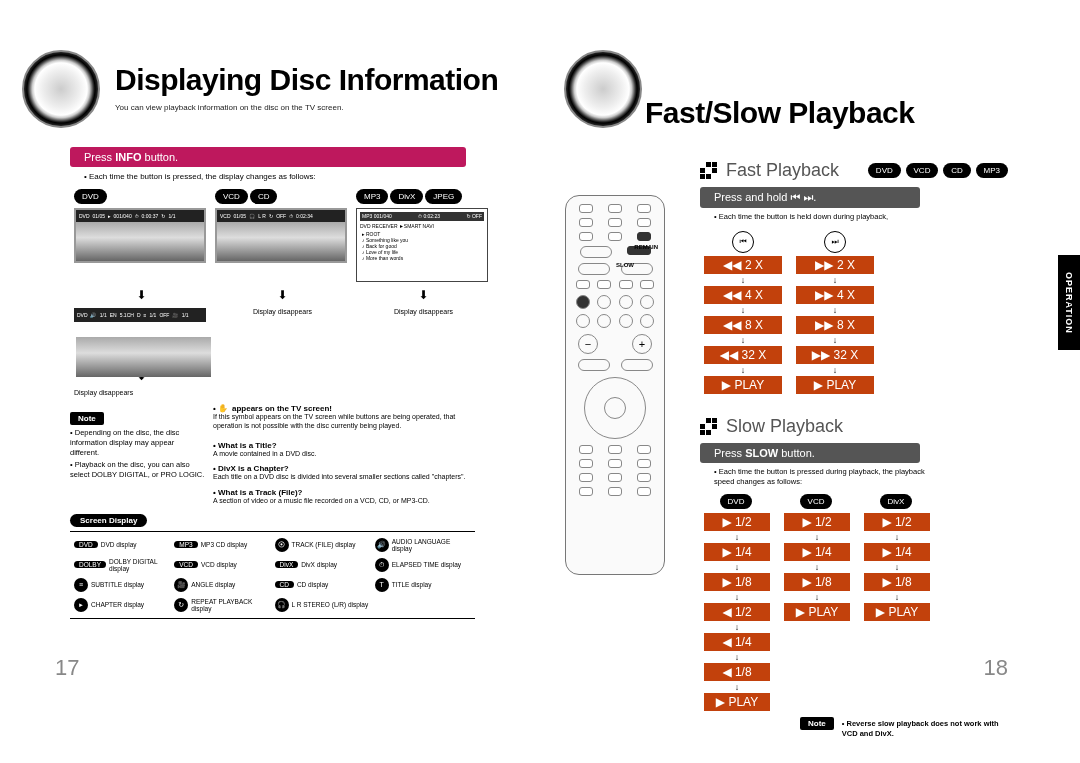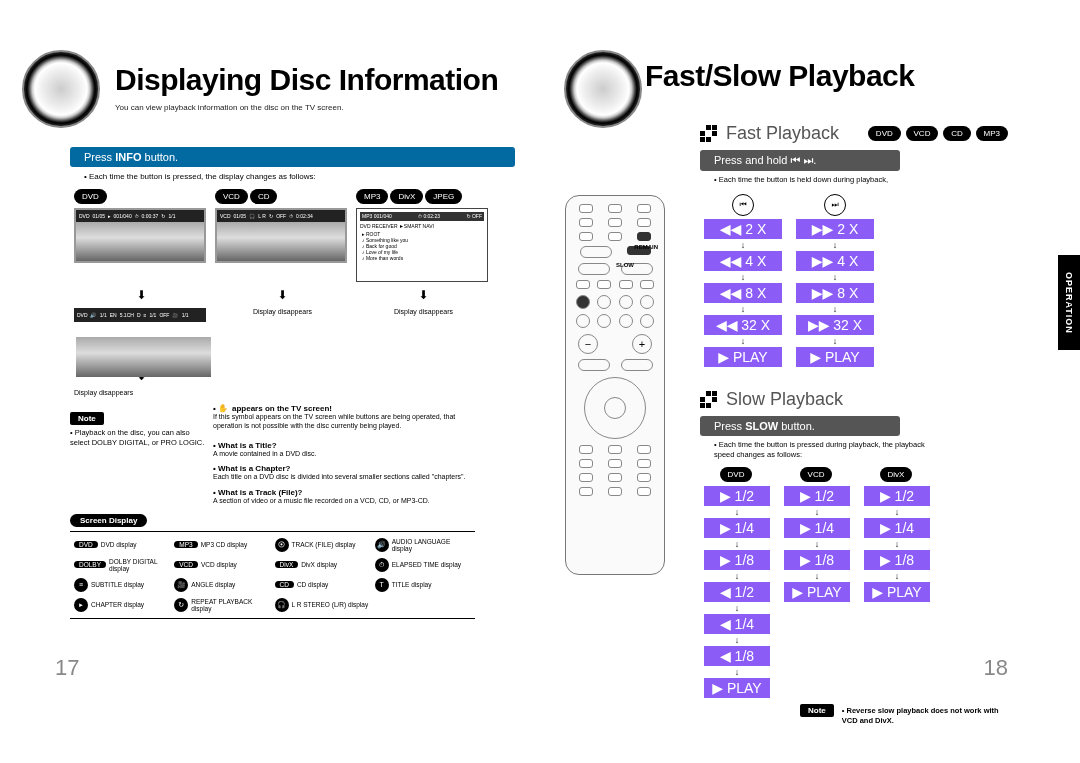--- a/index.html
+++ b/index.html
@@ -17,21 +17,21 @@
     display: flex;
     width: 100%;
     height: 100%;
   }
   .page {
     width: 50%;
     position: relative;
     padding: 55px 30px 50px 70px;
   }
   .page-right {
-    padding: 51px 70px 50px 30px;
+    padding: 88px 70px 50px 30px;
   }
   .speaker-bullet {
     position: absolute;
     left: 22px;
     top: 50px;
     width: 78px;
     height: 78px;
   }
   .page-right .speaker-bullet { left: 24px; top: 50px; }
   .speaker-outer {
@@ -76,26 +76,26 @@
     color: #fff;
     writing-mode: vertical-rl;
     font-size: 9px;
     font-weight: bold;
     display:flex; align-items:center; justify-content:center;
     letter-spacing: 1px;
   }
 
   
   .instr-bar {
-    background: #0369a1;
+    background: #be185d;
     color: #fff;
     border-radius: 3px;
     padding: 4px 14px;
     font-size: 11px;
-    width: 445px;
+    width: 396px;
     margin-top: 35px;
   }
   .instr-sub {
     font-size: 8px;
     margin: 5px 0 8px 14px;
   }
 
   
   .pill {
     display: inline-block;
@@ -203,21 +203,21 @@
   .sec-bullet>div{background:#000;}
   .sec-bullet>div:nth-child(1),.sec-bullet>div:nth-child(5),.sec-bullet>div:nth-child(9){background:transparent;}
   .sec-title { font-size: 18px; color:#555; }
   .sec-pills { margin-left:auto; }
 
   .fast-grid {
     display:flex; gap:14px; margin-top:10px; margin-left:4px;
   }
   .speed-chain { width:100%; }
   .speed-row {
-    background:#8b5cf6; color:#fff; font-size:14px;
+    background:#c2410c; color:#fff; font-size:12px;
     width:78px; text-align:center; padding:2px 0; margin:0 auto;
   }
   .chain-arrow { text-align:center; font-size:9px; margin:1px 0;}
   .circ-icon {
     width:22px;height:22px;border:1px solid #000;border-radius:50%;
     display:inline-flex;align-items:center;justify-content:center;font-size:8px;
     margin-bottom:3px;
   }
   .speed-col { display:flex;flex-direction:column;align-items:center;}
 
@@ -242,21 +242,21 @@
   .rb-pm{width:20px;height:20px;border:1px solid #888;border-radius:50%;display:flex;align-items:center;justify-content:center;font-size:11px;}
 
   
   .remote-highlight-label {
     position:absolute; font-size:6px; font-weight:bold;
   }
 
   
   .slow-instr-bar {
     background:#555;color:#fff;border-radius:3px;
-    padding:4px 14px;font-size:11px;width:200px;margin-top:6px;
+    padding:4px 14px;font-size:11px;width:220px;margin-top:6px;
   }
   .slow-sub { font-size:7.5px;margin:4px 0 8px 14px;line-height:1.25;width:220px;}
   .slow-grid { display:flex; gap:14px; margin-top:4px; margin-left:4px; flex-wrap:wrap;}
 
   .hand-note { font-size:8px; font-weight:bold; margin-top:2px; display:flex; align-items:center; gap:4px;}
   .hand-note-body { font-size:7px; line-height:1.25; width:250px;}
 
   .left-cols { display:flex; gap:8px; align-items:flex-start;}
   .left-col-1 { width:135px;}
   .right-block { width:270px;}
@@ -358,29 +358,30 @@
         <div></div>
 
       <div class="disp-disappears" style="text-align:left;">Display disappears</div>
       <div></div>
         <div></div>
     </div>
 
     <div class="left-cols" style="margin-top:6px;">
       <div class="left-col-1">
         <div class="note-tag">Note</div>
+        <div class="note-text">• Depending on the disc, the disc information display may appear different.</div>
         <div class="note-text">• Playback on the disc, you can also select DOLBY DIGITAL, or PRO LOGIC.</div>
       </div>
       <div class="right-block">
         <div class="hand-note">• ✋ <span>appears on the TV screen!</span></div>
         <div class="hand-note-body">If this symbol appears on the TV screen while buttons are being operated, that operation is not possible with the disc currently being played.</div>
         <div class="defs">
           <div class="def-head">• What is a Title?</div>
           <div class="def-body">A movie contained in a DVD disc.</div>
-          <div class="def-head">• What is a Chapter?</div>
+          <div class="def-head">• DivX is a Chapter?</div>
           <div class="def-body">Each title on a DVD disc is divided into several smaller sections called "chapters".</div>
           <div class="def-head">• What is a Track (File)?</div>
           <div class="def-body">A section of video or a music file recorded on a VCD, CD, or MP3-CD.</div>
         </div>
       </div>
     </div>
 
     <div class="legend-head">Screen Display</div>
     <div class="legend-grid">
         <div class="lg-item">

